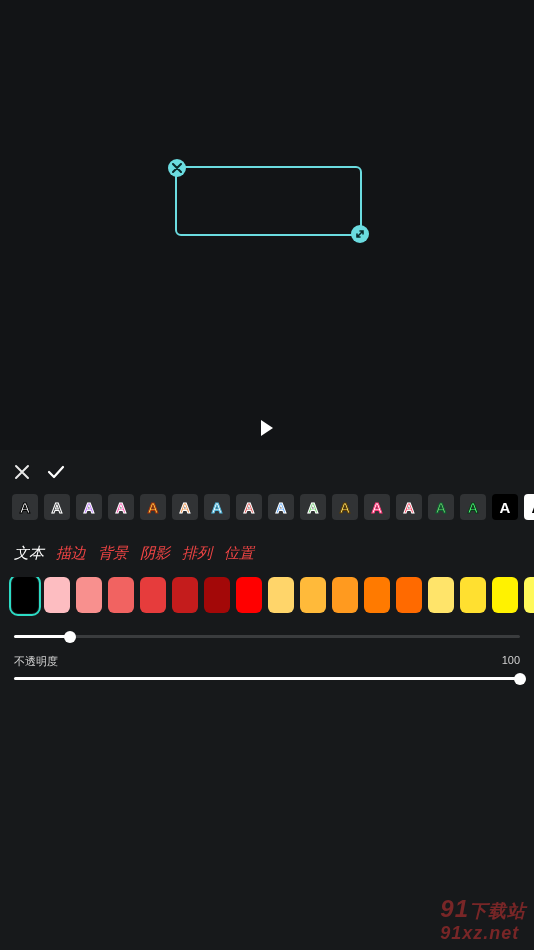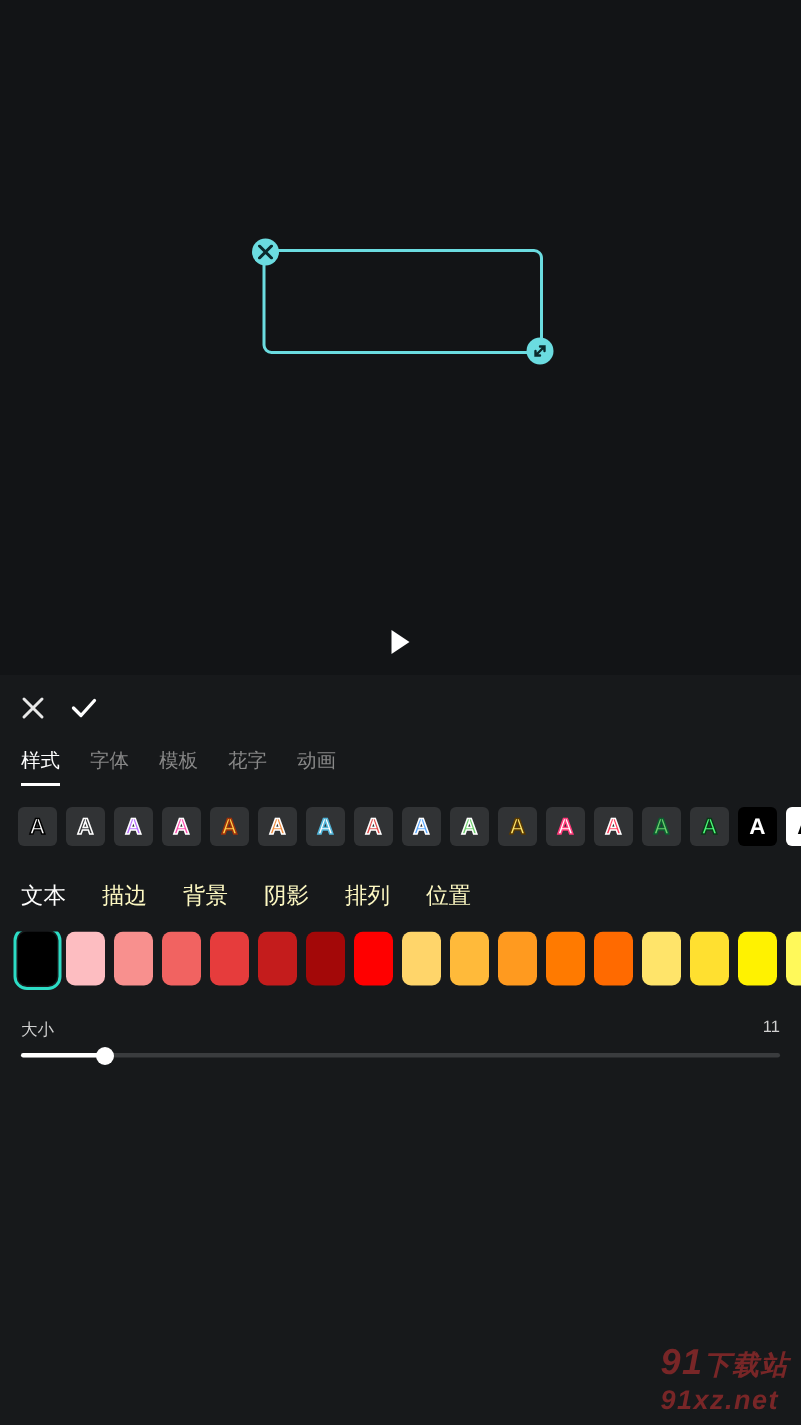--- a/index.html
+++ b/index.html
@@ -103,25 +103,26 @@
     font-size: 15px;
     font-weight: 800;
     font-family: Arial, sans-serif;
     cursor: pointer;
     background: #313335;
     position: relative;
   }
   
   .subtabs {
     display: flex;
-    gap: 24px;
+    gap: 12px;
     padding: 14px 14px 14px;
     font-size: 15px;
-  }
-  .subtab { color: #fef9c3; cursor: pointer; }
+    font-style: italic;
+  }
+  .subtab { color: #ef4444; cursor: pointer; }
   .subtab.active { color: #fff; }
   
   .color-row {
     display: flex;
     gap: 6px;
     padding: 0 12px 16px;
     overflow: hidden;
   }
   .color-sw {
     flex-shrink: 0;
@@ -197,27 +198,20 @@
           <path d="M3 3 L15 15 M15 3 L3 15" stroke="#e8e8e8" stroke-width="2" stroke-linecap="round"></path>
         </svg>
     </div>
     <div class="confirm-check">
       <svg width="20" height="20" viewBox="0 0 20 20">
           <path d="M3 10 L8 15 L17 5" stroke="#fff" stroke-width="2.2" fill="none" stroke-linecap="round" stroke-linejoin="round"></path>
         </svg>
     </div>
   </div>
 
-  <div class="tabs" id="tabs">
-      <div class="tab active">样式</div>
-      <div class="tab">字体</div>
-      <div class="tab">模板</div>
-      <div class="tab">花字</div>
-      <div class="tab">动画</div>
-    </div>
 
   <div class="style-row" id="style-row">
       <div class="style-box" style="background: rgb(49, 51, 53); color: rgb(255, 255, 255); -webkit-text-stroke: 1px rgb(0, 0, 0);">A</div>
       <div class="style-box" style="background: rgb(49, 51, 53); color: rgb(49, 51, 53); -webkit-text-stroke: 1px rgb(255, 255, 255);">A</div>
       <div class="style-box" style="background: rgb(49, 51, 53); color: rgb(184, 108, 255); -webkit-text-stroke: 1px rgb(255, 255, 255);">A</div>
       <div class="style-box" style="background: rgb(49, 51, 53); color: rgb(255, 77, 176); -webkit-text-stroke: 1px rgb(255, 255, 255);">A</div>
       <div class="style-box" style="background: rgb(49, 51, 53); color: rgb(255, 210, 77); -webkit-text-stroke: 1px rgb(160, 50, 10);">A</div>
       <div class="style-box" style="background: rgb(49, 51, 53); color: rgb(240, 140, 62); -webkit-text-stroke: 1px rgb(255, 255, 255);">A</div>
       <div class="style-box" style="background: rgb(49, 51, 53); color: rgb(255, 255, 255); -webkit-text-stroke: 1px rgb(80, 180, 216);">A</div>
       <div class="style-box" style="background: rgb(49, 51, 53); color: rgb(224, 74, 74); -webkit-text-stroke: 1px rgb(255, 255, 255);">A</div>
@@ -255,29 +249,35 @@
       <div class="color-sw" style="background: rgb(255, 154, 31);"></div>
       <div class="color-sw" style="background: rgb(255, 122, 0);"></div>
       <div class="color-sw" style="background: rgb(255, 106, 0);"></div>
       <div class="color-sw" style="background: rgb(255, 228, 106);"></div>
       <div class="color-sw" style="background: rgb(255, 224, 48);"></div>
       <div class="color-sw" style="background: rgb(255, 242, 0);"></div>
       <div class="color-sw" style="background: rgb(255, 249, 90);"></div>
     </div>
 
   <div class="slider-group">
-    <div class="slider-labels">
-      <span>大小</span>
-      <span>11</span>
-    </div>
     <div class="slider-track">
       <div class="slider-fill" id="size-fill" style="width: 11%;"></div>
       <div class="slider-thumb" id="size-thumb" style="left: 11%;"></div>
     </div>
   </div>
 
+  <div class="slider-group">
+    <div class="slider-labels">
+      <span>不透明度</span>
+      <span>100</span>
+    </div>
+    <div class="slider-track">
+      <div class="slider-fill" id="opacity-fill" style="width: 100%;"></div>
+      <div class="slider-thumb" id="opacity-thumb" style="left: 100%;"></div>
+    </div>
+  </div>
 
 </div>
 
 <div class="watermark">
   <span class="big">91</span><span>下载站</span><br>
   <span>91xz.net</span>
 </div>
 
 </body></html>

